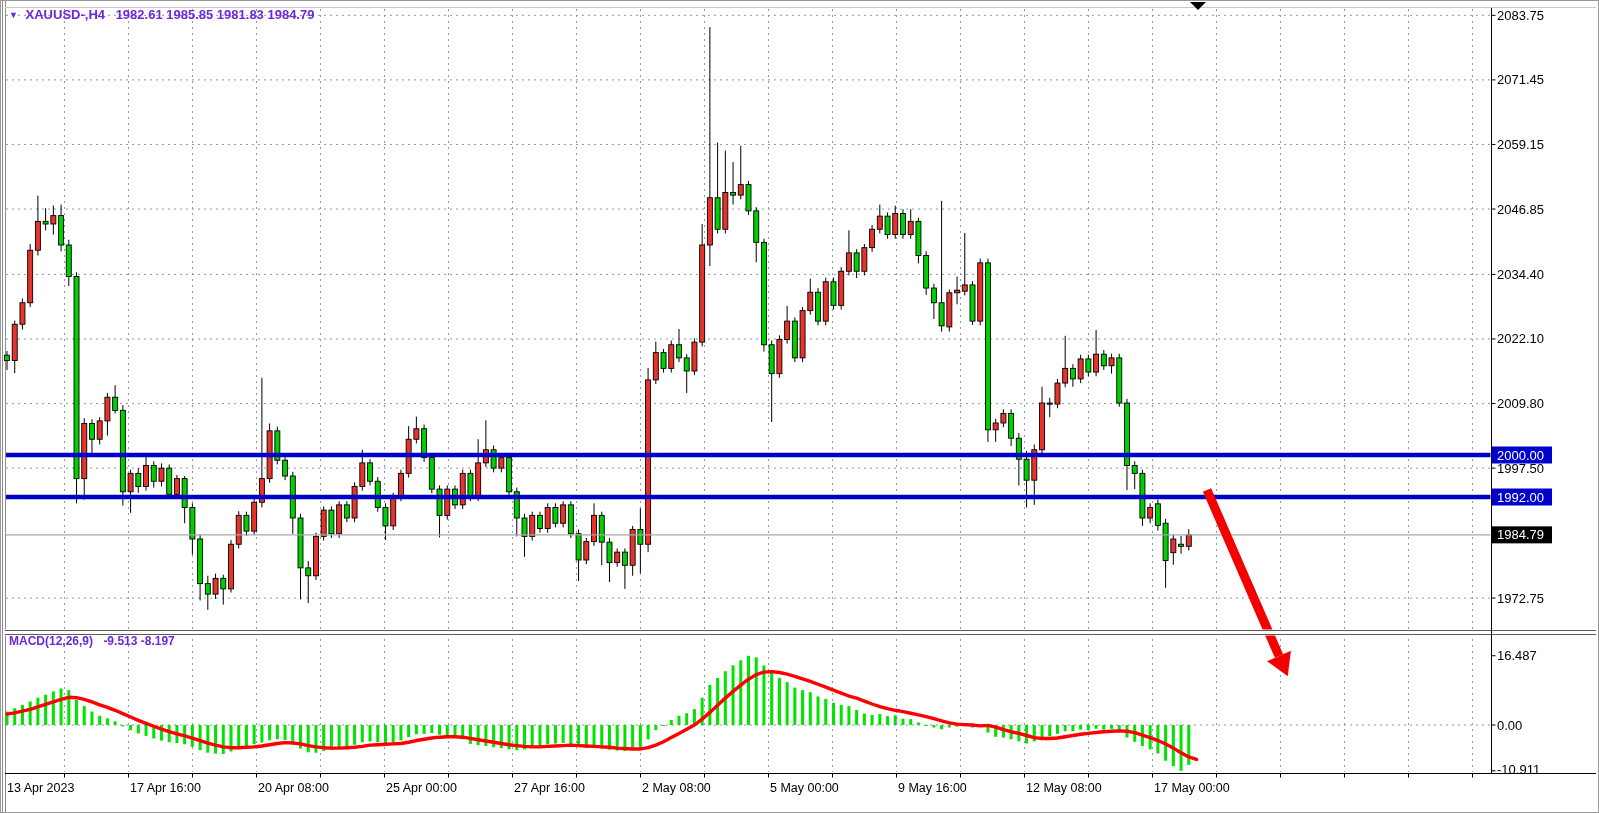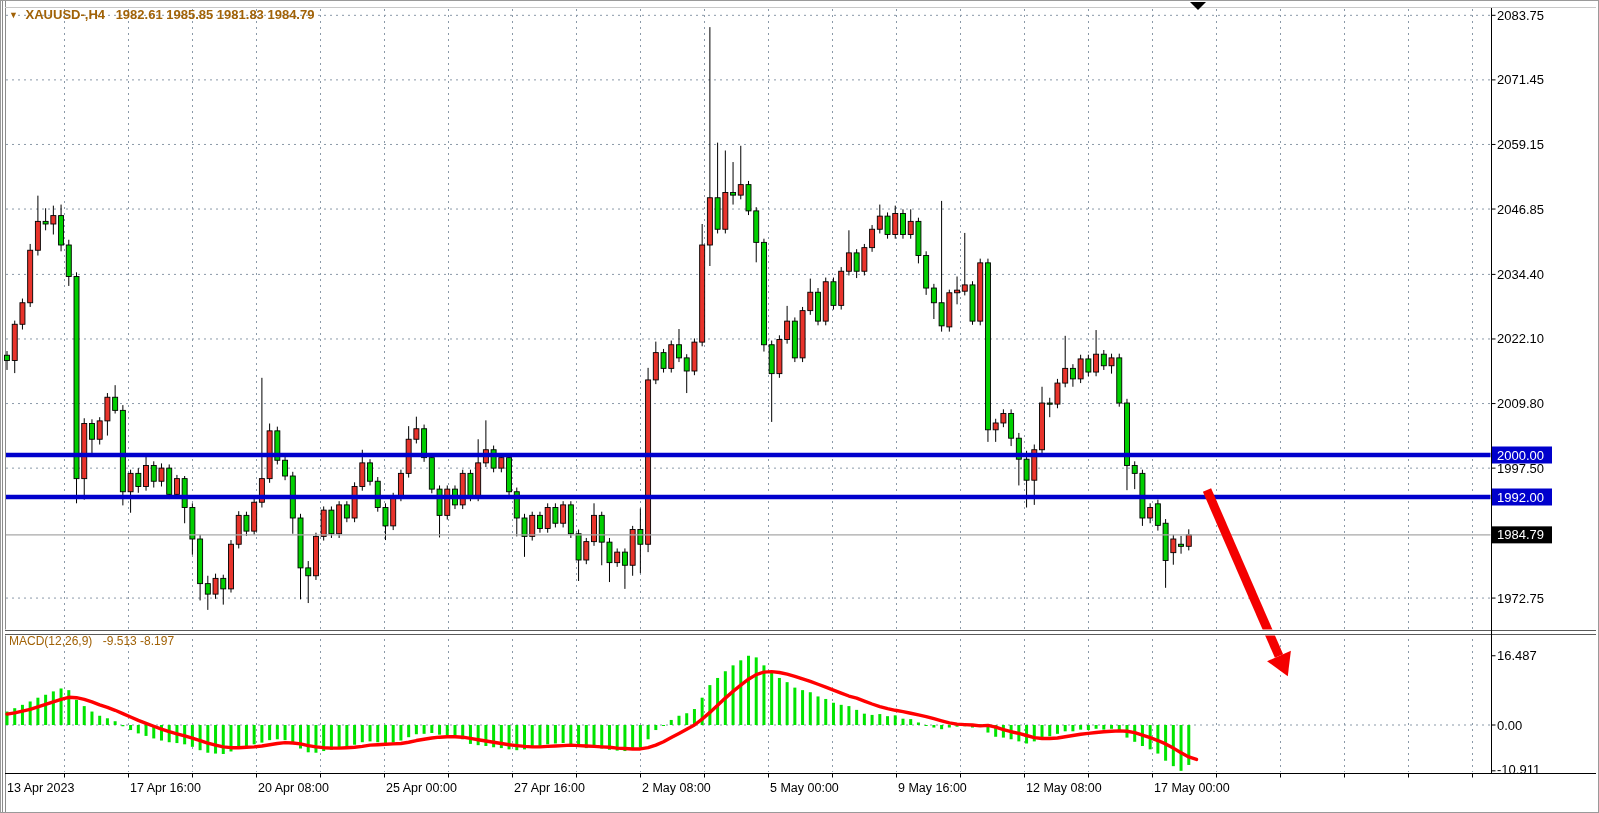--- a/index.html
+++ b/index.html
@@ -1,23 +1,23 @@
 <!DOCTYPE html>
 <html><head>
 <meta charset="utf-8">
 <style>
   html,body{margin:0;padding:0;background:#fff;}
   #window{position:relative;width:1599px;height:813px;background:#ffffff;
           border:1px solid #9a9a9a;box-sizing:border-box;overflow:hidden;
           font-family:"Liberation Sans",sans-serif;}
   #chart-svg{position:absolute;left:0;top:0;}
-  .overlay{position:absolute;color:#a16207;white-space:nowrap;}
+  .overlay{position:absolute;color:#6d28d9;white-space:nowrap;}
   #title-overlay{left:8px;top:6px;font-size:13px;font-weight:700;}
   #title-overlay .caret{font-size:9px;position:relative;top:-1px;margin-right:4px;}
-  #macd-overlay{left:8px;top:633px;font-size:12px;font-weight:400;}
+  #macd-overlay{left:8px;top:633px;font-size:12px;font-weight:700;}
   .sp{margin-right:7px;}
 </style>
 </head>
 <body>
 
 <div id="window">
   <svg id="chart-svg" width="1599" height="813">
       <line x1="1.5" y1="0" x2="1.5" y2="813" stroke="#8c8c8c"></line>
       <line x1="4.5" y1="0" x2="4.5" y2="813" stroke="#8c8c8c"></line>
       <line x1="4" y1="6.5" x2="1595" y2="6.5" stroke="#c8c8c8"></line>

